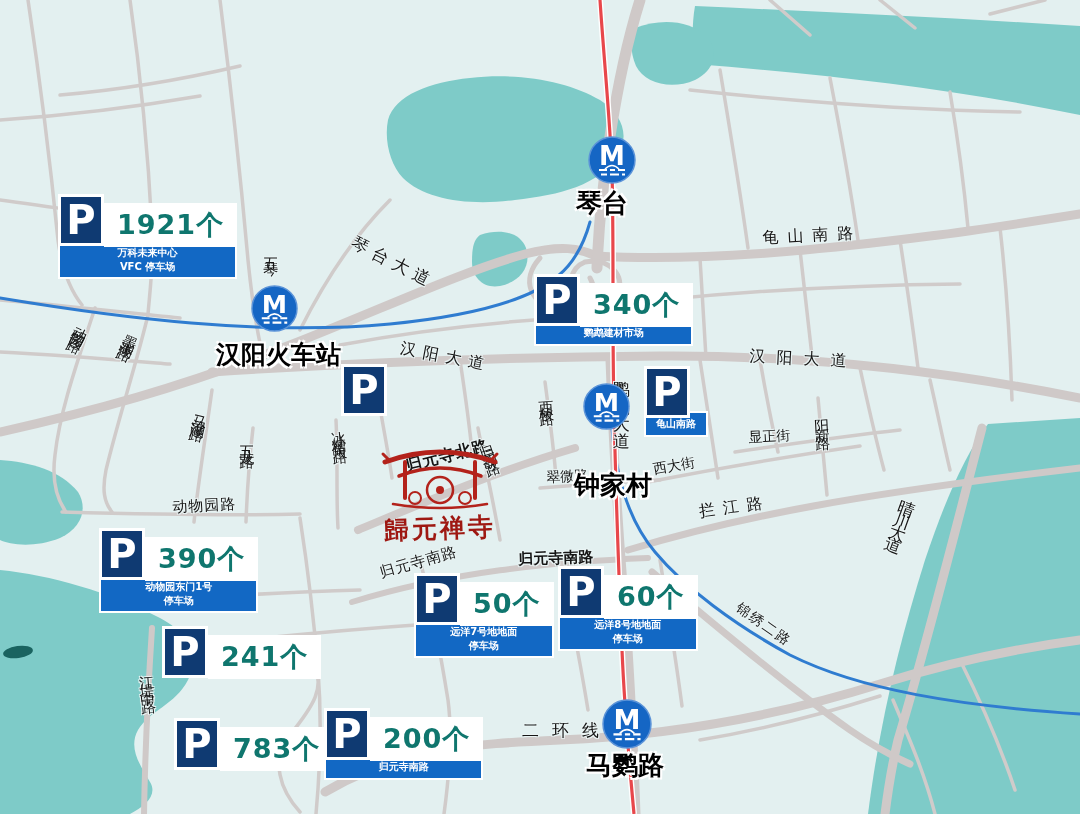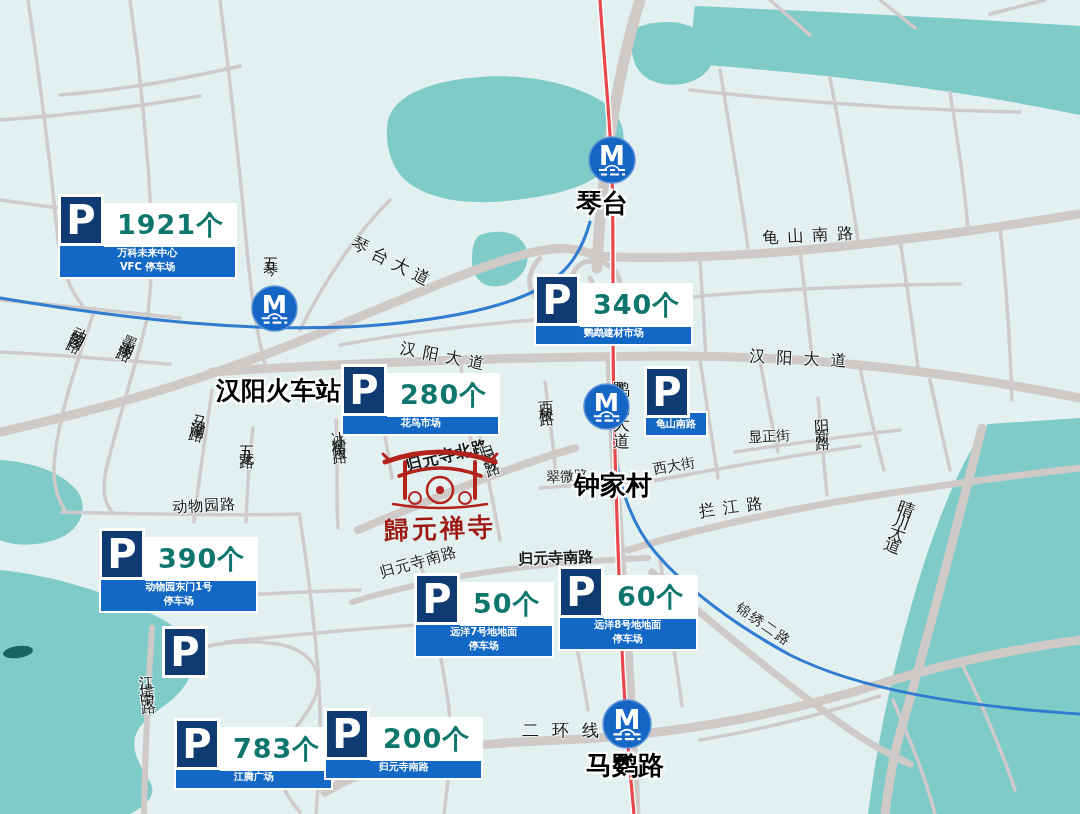--- a/index.html
+++ b/index.html
@@ -205,21 +205,21 @@
 
   <div class="metro-icon" style="left:251px;top:285px;">
     <svg width="47" height="47" viewBox="0 0 48 48">
       <circle cx="24" cy="24" r="23" fill="#1566C4" stroke="#5B93D8" stroke-width="1.5"></circle>
       <text x="24" y="29" text-anchor="middle" font-size="26" font-weight="bold" fill="#fff" font-family="DejaVu Sans, sans-serif">M</text>
       <path d="M11,34 h8 M22,34 h5 M30,34 h7" stroke="#fff" stroke-width="2.2" fill="none"></path>
       <path d="M17,33 q7,-7 14,0" stroke="#fff" stroke-width="1.6" fill="none"></path>
       <path d="M13,38.5 h6 M22,38.5 h9 M34,38.5 h3" stroke="#fff" stroke-width="2.2" fill="none"></path>
     </svg>
   </div>
-  <div class="station-label" style="left:216px;top:338px;font-size:25px;margin-top:36px;">汉阳火车站</div>
+  <div class="station-label" style="left:216px;top:338px;font-size:25px;">汉阳火车站</div>
 
   <div class="metro-icon" style="left:583px;top:383px;">
     <svg width="47" height="47" viewBox="0 0 48 48">
       <circle cx="24" cy="24" r="23" fill="#1566C4" stroke="#5B93D8" stroke-width="1.5"></circle>
       <text x="24" y="29" text-anchor="middle" font-size="26" font-weight="bold" fill="#fff" font-family="DejaVu Sans, sans-serif">M</text>
       <path d="M11,34 h8 M22,34 h5 M30,34 h7" stroke="#fff" stroke-width="2.2" fill="none"></path>
       <path d="M17,33 q7,-7 14,0" stroke="#fff" stroke-width="1.6" fill="none"></path>
       <path d="M13,38.5 h6 M22,38.5 h9 M34,38.5 h3" stroke="#fff" stroke-width="2.2" fill="none"></path>
     </svg>
   </div>
@@ -249,23 +249,21 @@
     <div class="row1">
         <div class="p-tile">P</div>
       <div class="count-box">340个</div>
       </div>
     <div class="name-bar">鹦鹉建材市场</div>
   </div>
 
   <div class="badge" style="left:341px;top:364px;">
     <div class="row1">
         <div class="p-tile">P</div>
-      <div class="count-box">280个</div>
-      </div>
-    <div class="name-bar">花鸟市场</div>
+      </div>
   </div>
 
   <div class="badge" style="left:644px;top:366px;">
     <div class="row1">
         <div class="p-tile">P</div>
       </div>
     <div class="name-bar">龟山南路</div>
   </div>
 
   <div class="badge" style="left:99px;top:528px;">
@@ -273,20 +271,21 @@
         <div class="p-tile">P</div>
       <div class="count-box">390个</div>
       </div>
     <div class="name-bar">动物园东门1号
 停车场</div>
   </div>
 
   <div class="badge" style="left:162px;top:626px;">
     <div class="row1">
         <div class="p-tile">P</div>
+      <div class="count-box">241个</div>
       </div>
   </div>
 
   <div class="badge" style="left:414px;top:573px;">
     <div class="row1">
         <div class="p-tile">P</div>
       <div class="count-box">50个</div>
       </div>
     <div class="name-bar">远洋7号地地面
 停车场</div>
@@ -299,21 +298,20 @@
       </div>
     <div class="name-bar">远洋8号地地面
 停车场</div>
   </div>
 
   <div class="badge" style="left:174px;top:718px;">
     <div class="row1">
         <div class="p-tile">P</div>
       <div class="count-box">783个</div>
       </div>
-    <div class="name-bar">江腾广场</div>
   </div>
 
   <div class="badge" style="left:324px;top:708px;">
     <div class="row1">
         <div class="p-tile">P</div>
       <div class="count-box">200个</div>
       </div>
     <div class="name-bar">归元寺南路</div>
   </div>
 

